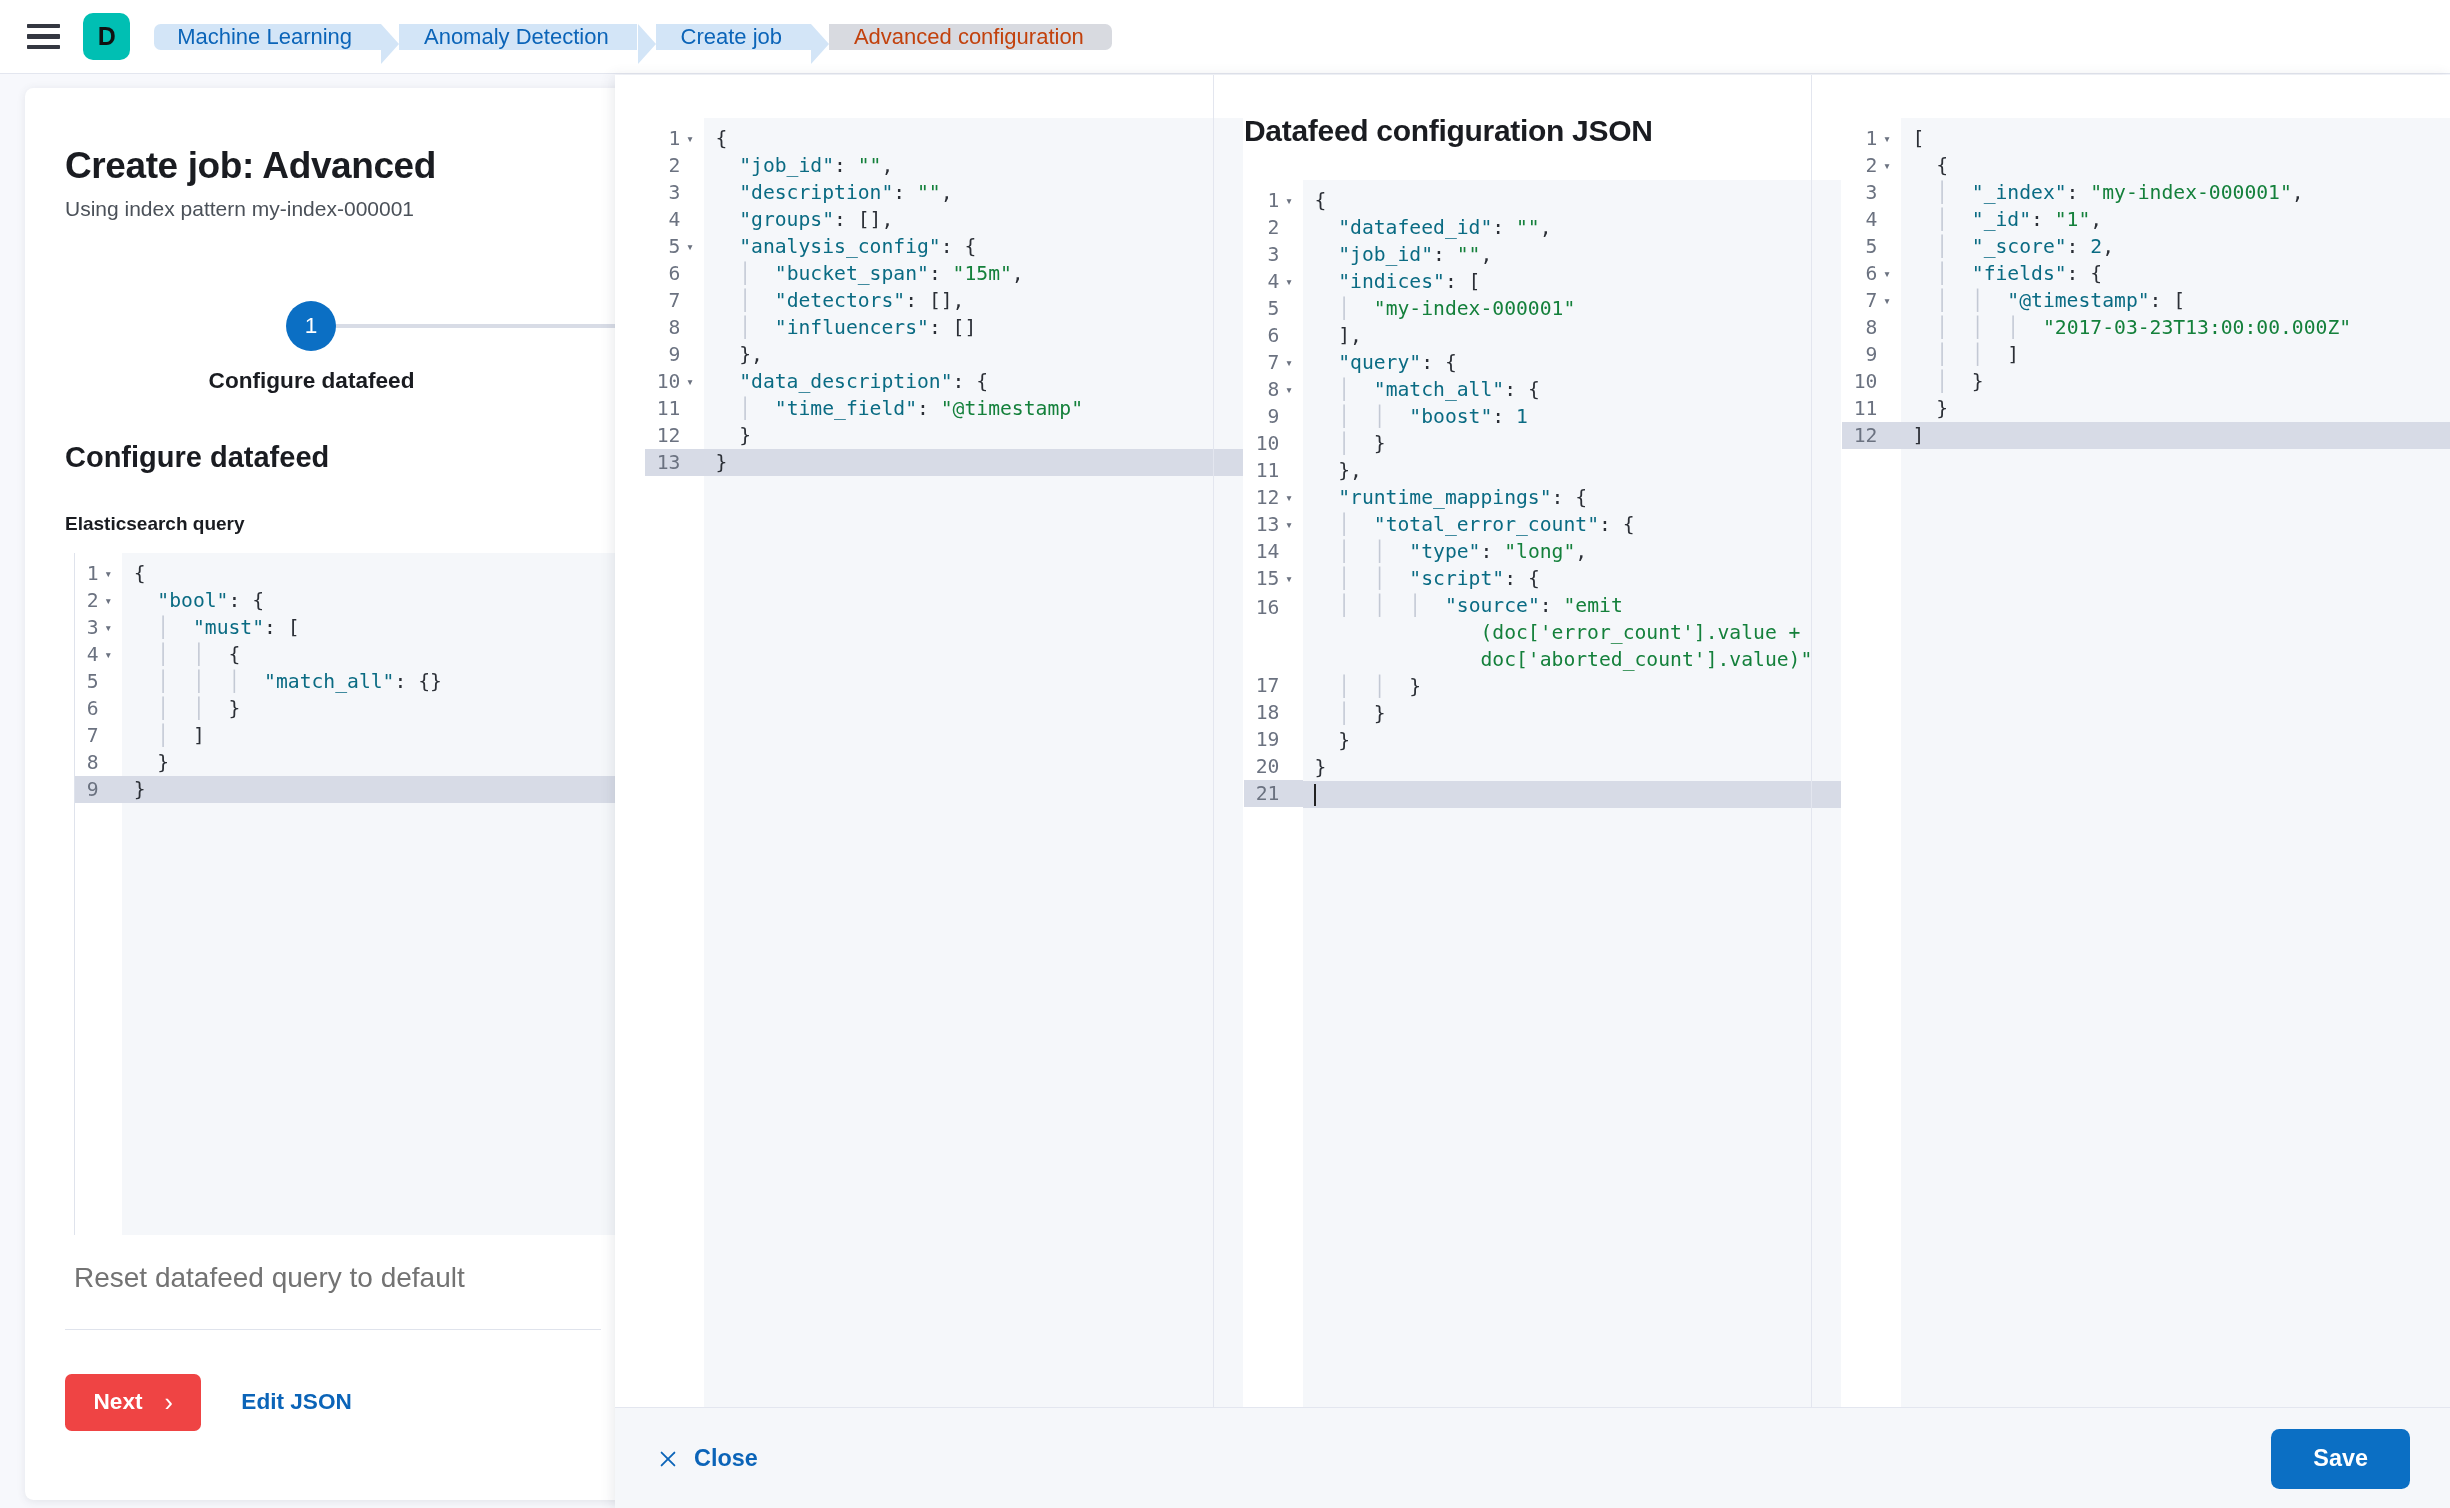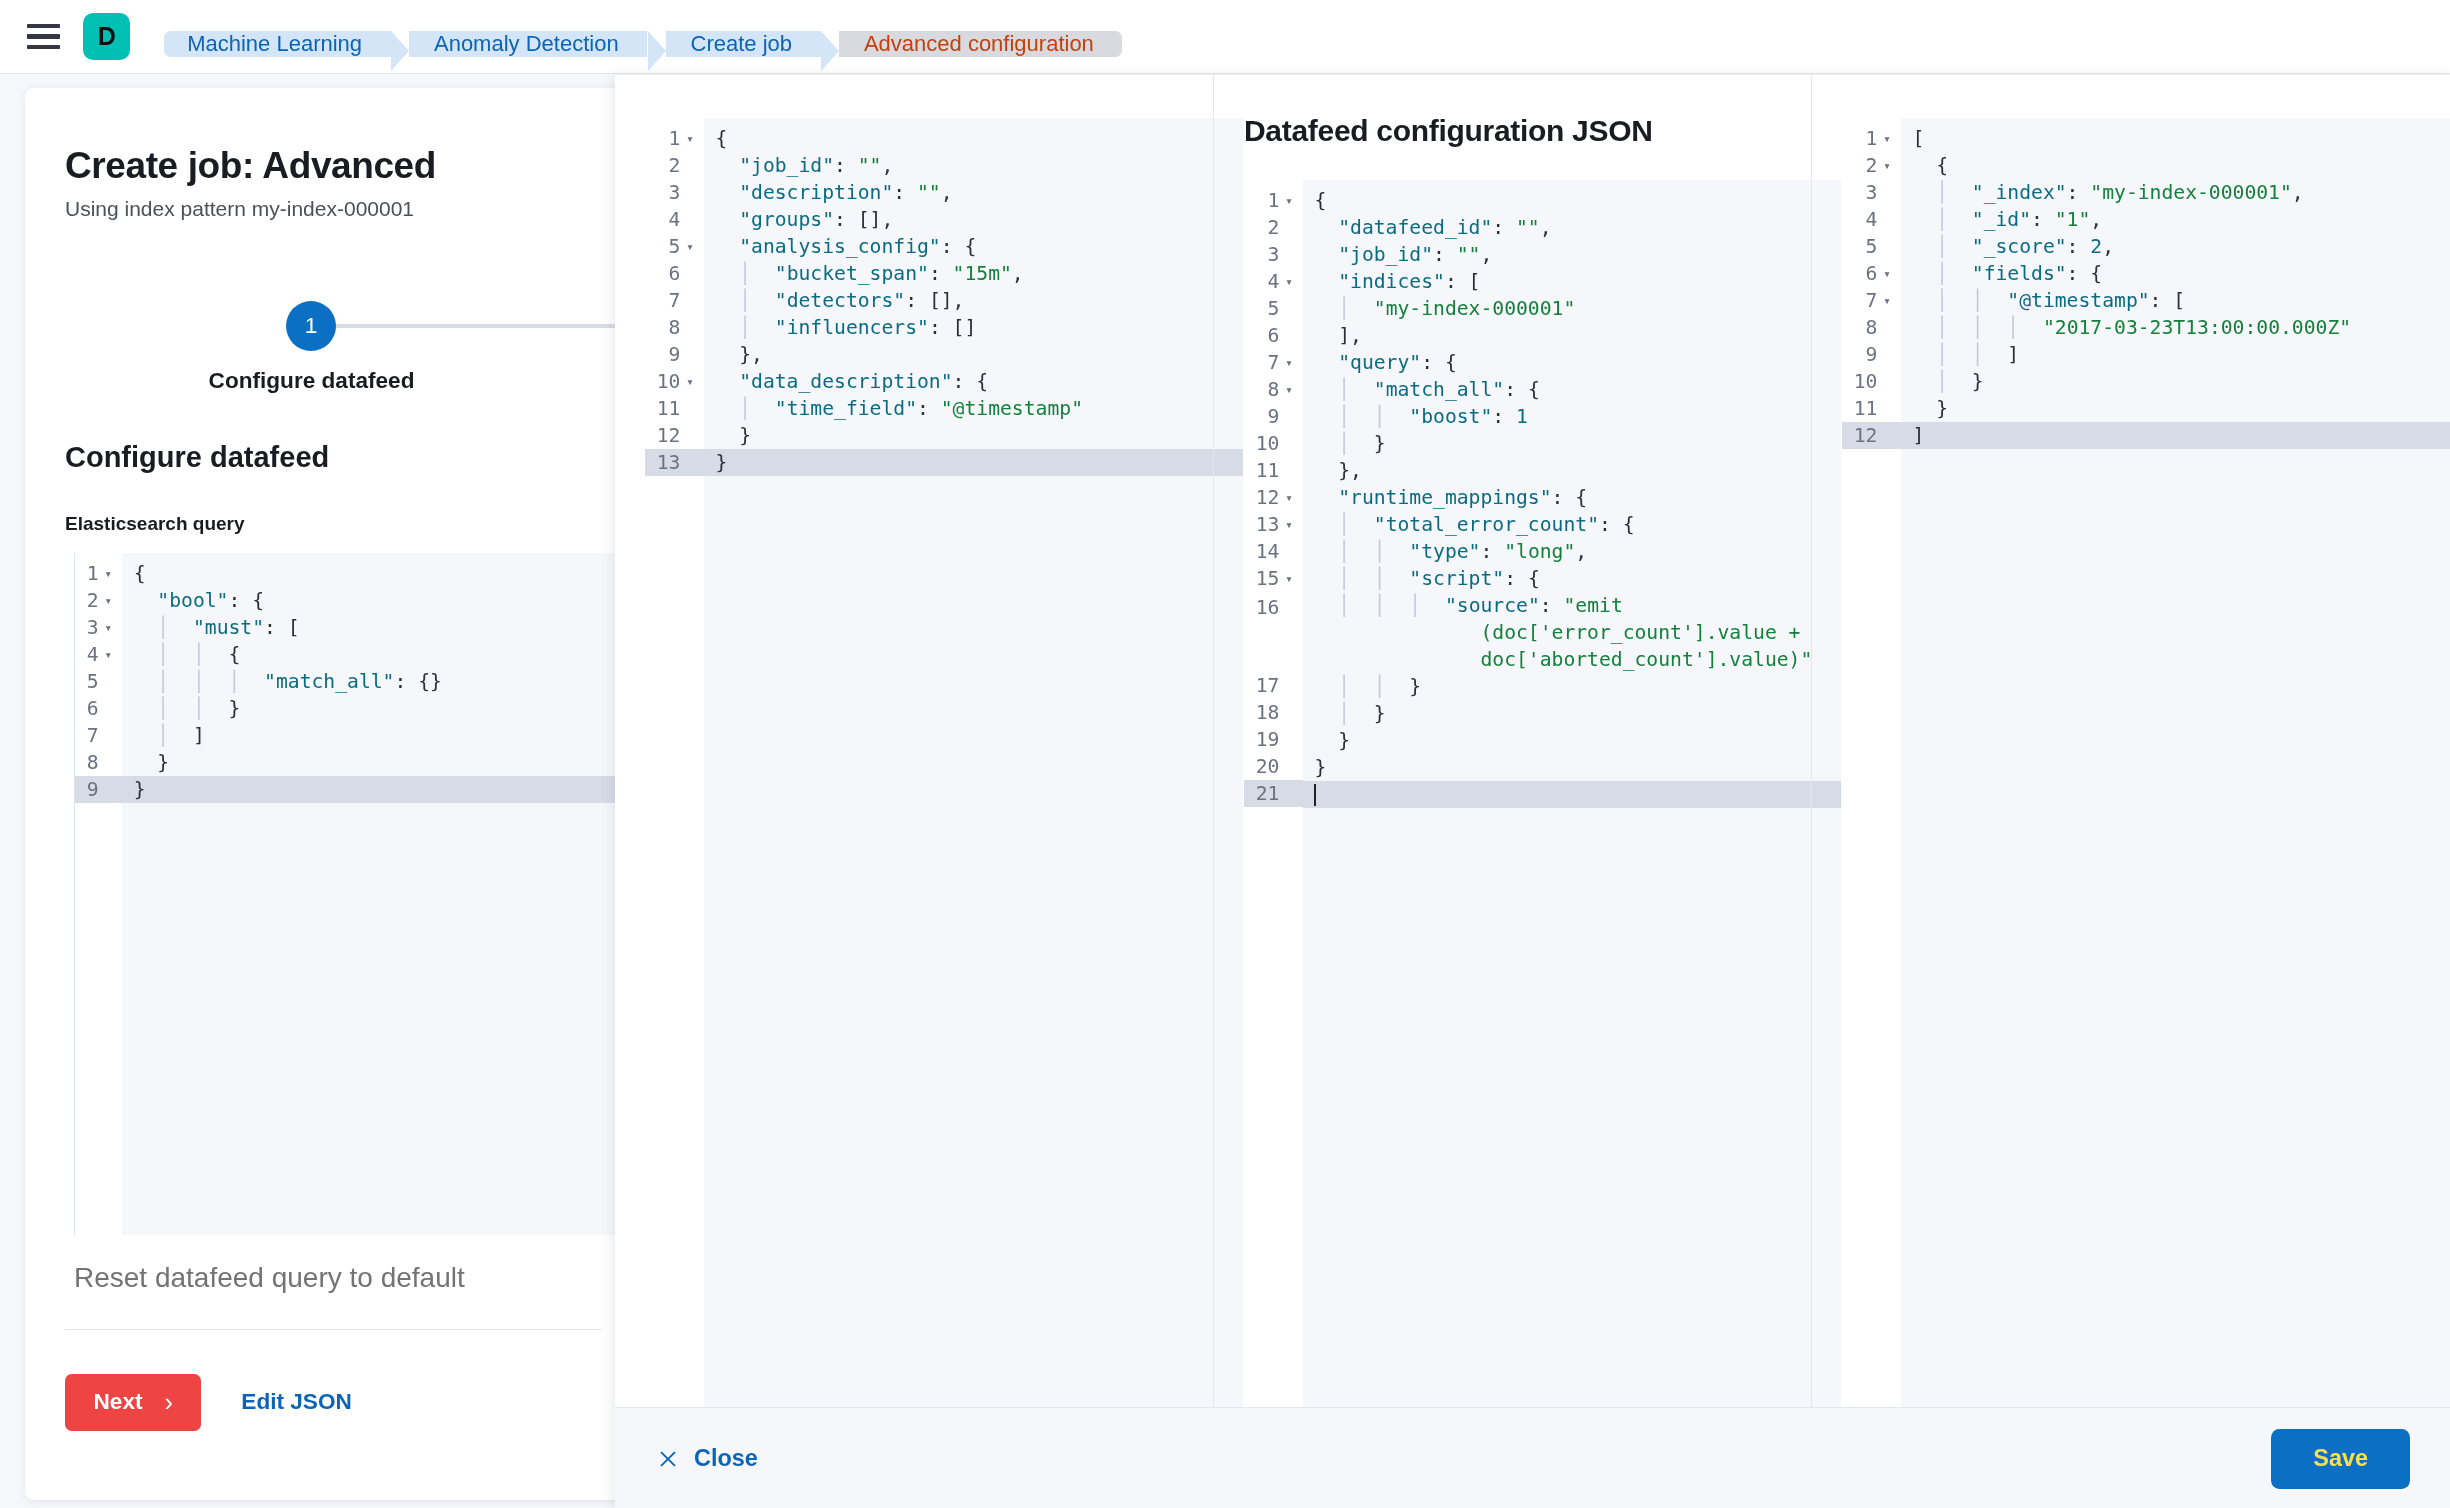--- a/index.html
+++ b/index.html
@@ -17,21 +17,21 @@
     display: flex; align-items: center; padding-left: 27px; gap: 23.4px;
   }
   .hamburger { width: 33px; height: 25px; display: flex; flex-direction: column;
     justify-content: space-between; cursor: pointer; }
   .hamburger i { display: block; height: 4.2px; background: #343741; border-radius: 0.8px; }
   .logo-badge {
     width: 47px; height: 47px; border-radius: 10px; background: #00bfb3;
     color: #111; font-weight: bold; font-size: 25px;
     display: flex; align-items: center; justify-content: center;
   }
-  .breadcrumbs { display: flex; align-items: flex-end; height: 40px; margin-left: 10px; }
+  .breadcrumbs { display: flex; align-items: center; height: 40px; }
   .crumb {
     position: relative; display: flex; align-items: center;
     background: #d3e5f7; color: #0b64b8; font-size: 22px;
     padding: 0 28.5px 0 25px; margin-right: 18.4px; white-space: nowrap;
   }
   .crumb:first-child { border-radius: 6.7px 0 0 6.7px; padding-left: 23.4px; }
   .crumb::after {
     content: ""; position: absolute; right: -18.4px; top: 0;
     border-top: 20px solid transparent; border-bottom: 20px solid transparent;
     border-left: 18.4px solid #d3e5f7;
@@ -140,21 +140,21 @@
     border-top: 0.8px solid #e3e6ef;
     display: flex; align-items: center; justify-content: space-between;
     padding: 0 40px 0 42px;
   }
   .close-btn {
     display: flex; align-items: center; gap: 15px; color: #0b64b8;
     font-size: 23.4px; font-weight: bold; cursor: pointer; background: none; border: none;
     font-family: "Liberation Sans", sans-serif;
   }
   .save-btn {
-    background: #0b6fc4; color: #fde047; border: none; border-radius: 8.4px;
+    background: #0b6fc4; color: #ffffff; border: none; border-radius: 8.4px;
     height: 60px; padding: 0 42px; font-size: 23.4px; font-weight: bold; cursor: pointer;
     font-family: "Liberation Sans", sans-serif;
   }
 </style>
 </head>
 <body>
 
 <div class="chrome">
   <div class="hamburger">
     <i></i>

